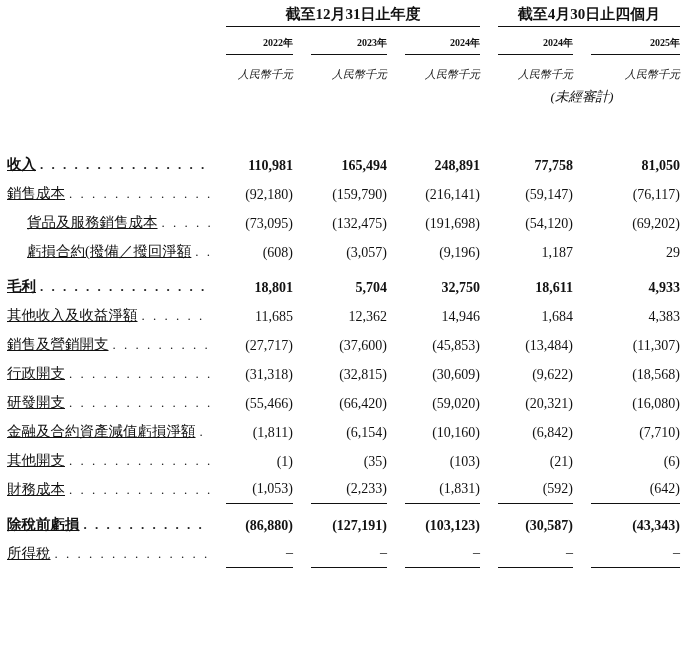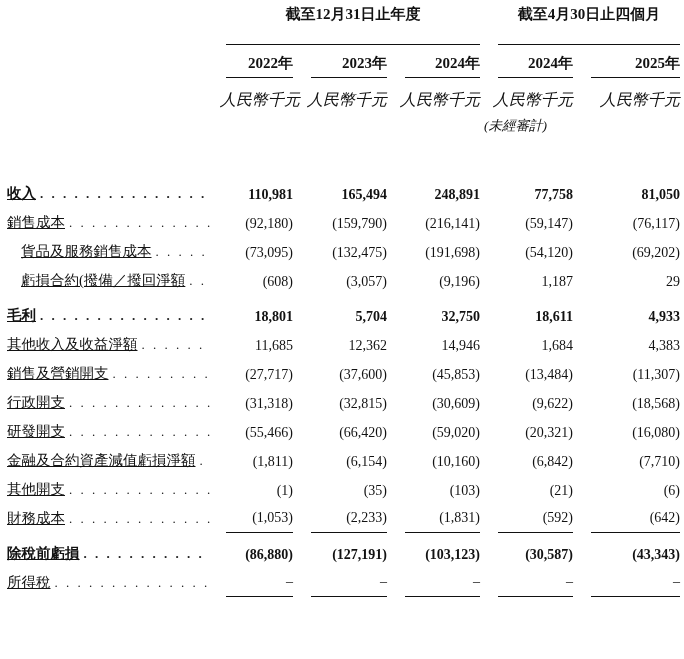--- a/index.html
+++ b/index.html
@@ -23,53 +23,53 @@
   col.c-3 { width: 93px; }
   col.c-4 { width: 93px; }
   col.c-5 { width: 107px; }
 
   td, th { padding: 0; vertical-align: bottom; font-weight: normal; }
 
   
   th.grp { font-size: 15px; }
   th.grp .g {
     margin-left: 14px; margin-right: 4px;
-    padding-bottom: 20px;
+    padding-bottom: 2px;
     border-bottom: 1.5px solid #111;
     text-align: center;
     font-weight: bold;
     white-space: nowrap;
   }
-  th.yr { font-size: 15px; }
+  th.yr { font-size: 10px; }
   th.yr .y {
     margin-left: 14px; margin-right: 4px;
     padding: 9px 0 4px 0;
     border-bottom: 1.5px solid #111;
     text-align: right;
     font-weight: bold;
     white-space: nowrap;
   }
-  td.unit { font-size: 16px; font-style: italic; font-family: Liberation Serif, serif; }
+  td.unit { font-size: 11px; font-style: italic; font-family: Liberation Serif, serif; }
   td.unit .u {
     margin-left: 8px; margin-right: 4px;
     padding-top: 12px;
     text-align: right;
     white-space: nowrap;
   }
   td.unaud { font-size: 13.5px; font-style: italic; }
-  td.unaud .ua { padding-top: 6px; text-align: left; margin-right: 4px; white-space: nowrap; }
+  td.unaud .ua { padding-top: 6px; text-align: center; margin-right: 4px; white-space: nowrap; }
   tr.hdr-spacer td { height: 44px; }
 
   
   td.lbl {
     font-size: 14.5px;
     white-space: nowrap;
   }
   td.lbl .lwrap { display: flex; align-items: baseline; padding: 5px 0 5px 7px; }
-  td.lbl .lwrap.ind { padding-left: 21px; }
+  td.lbl .lwrap.ind { padding-left: 27px; }
   td.lbl .lt { white-space: nowrap; text-decoration: underline; }
   .leader {
     flex: 1 1 auto;
     overflow: hidden;
     white-space: nowrap;
     font-size: 13px;
     letter-spacing: 2.5px;
     margin: 0 2px 0 4px;
     color: #222;
   }

